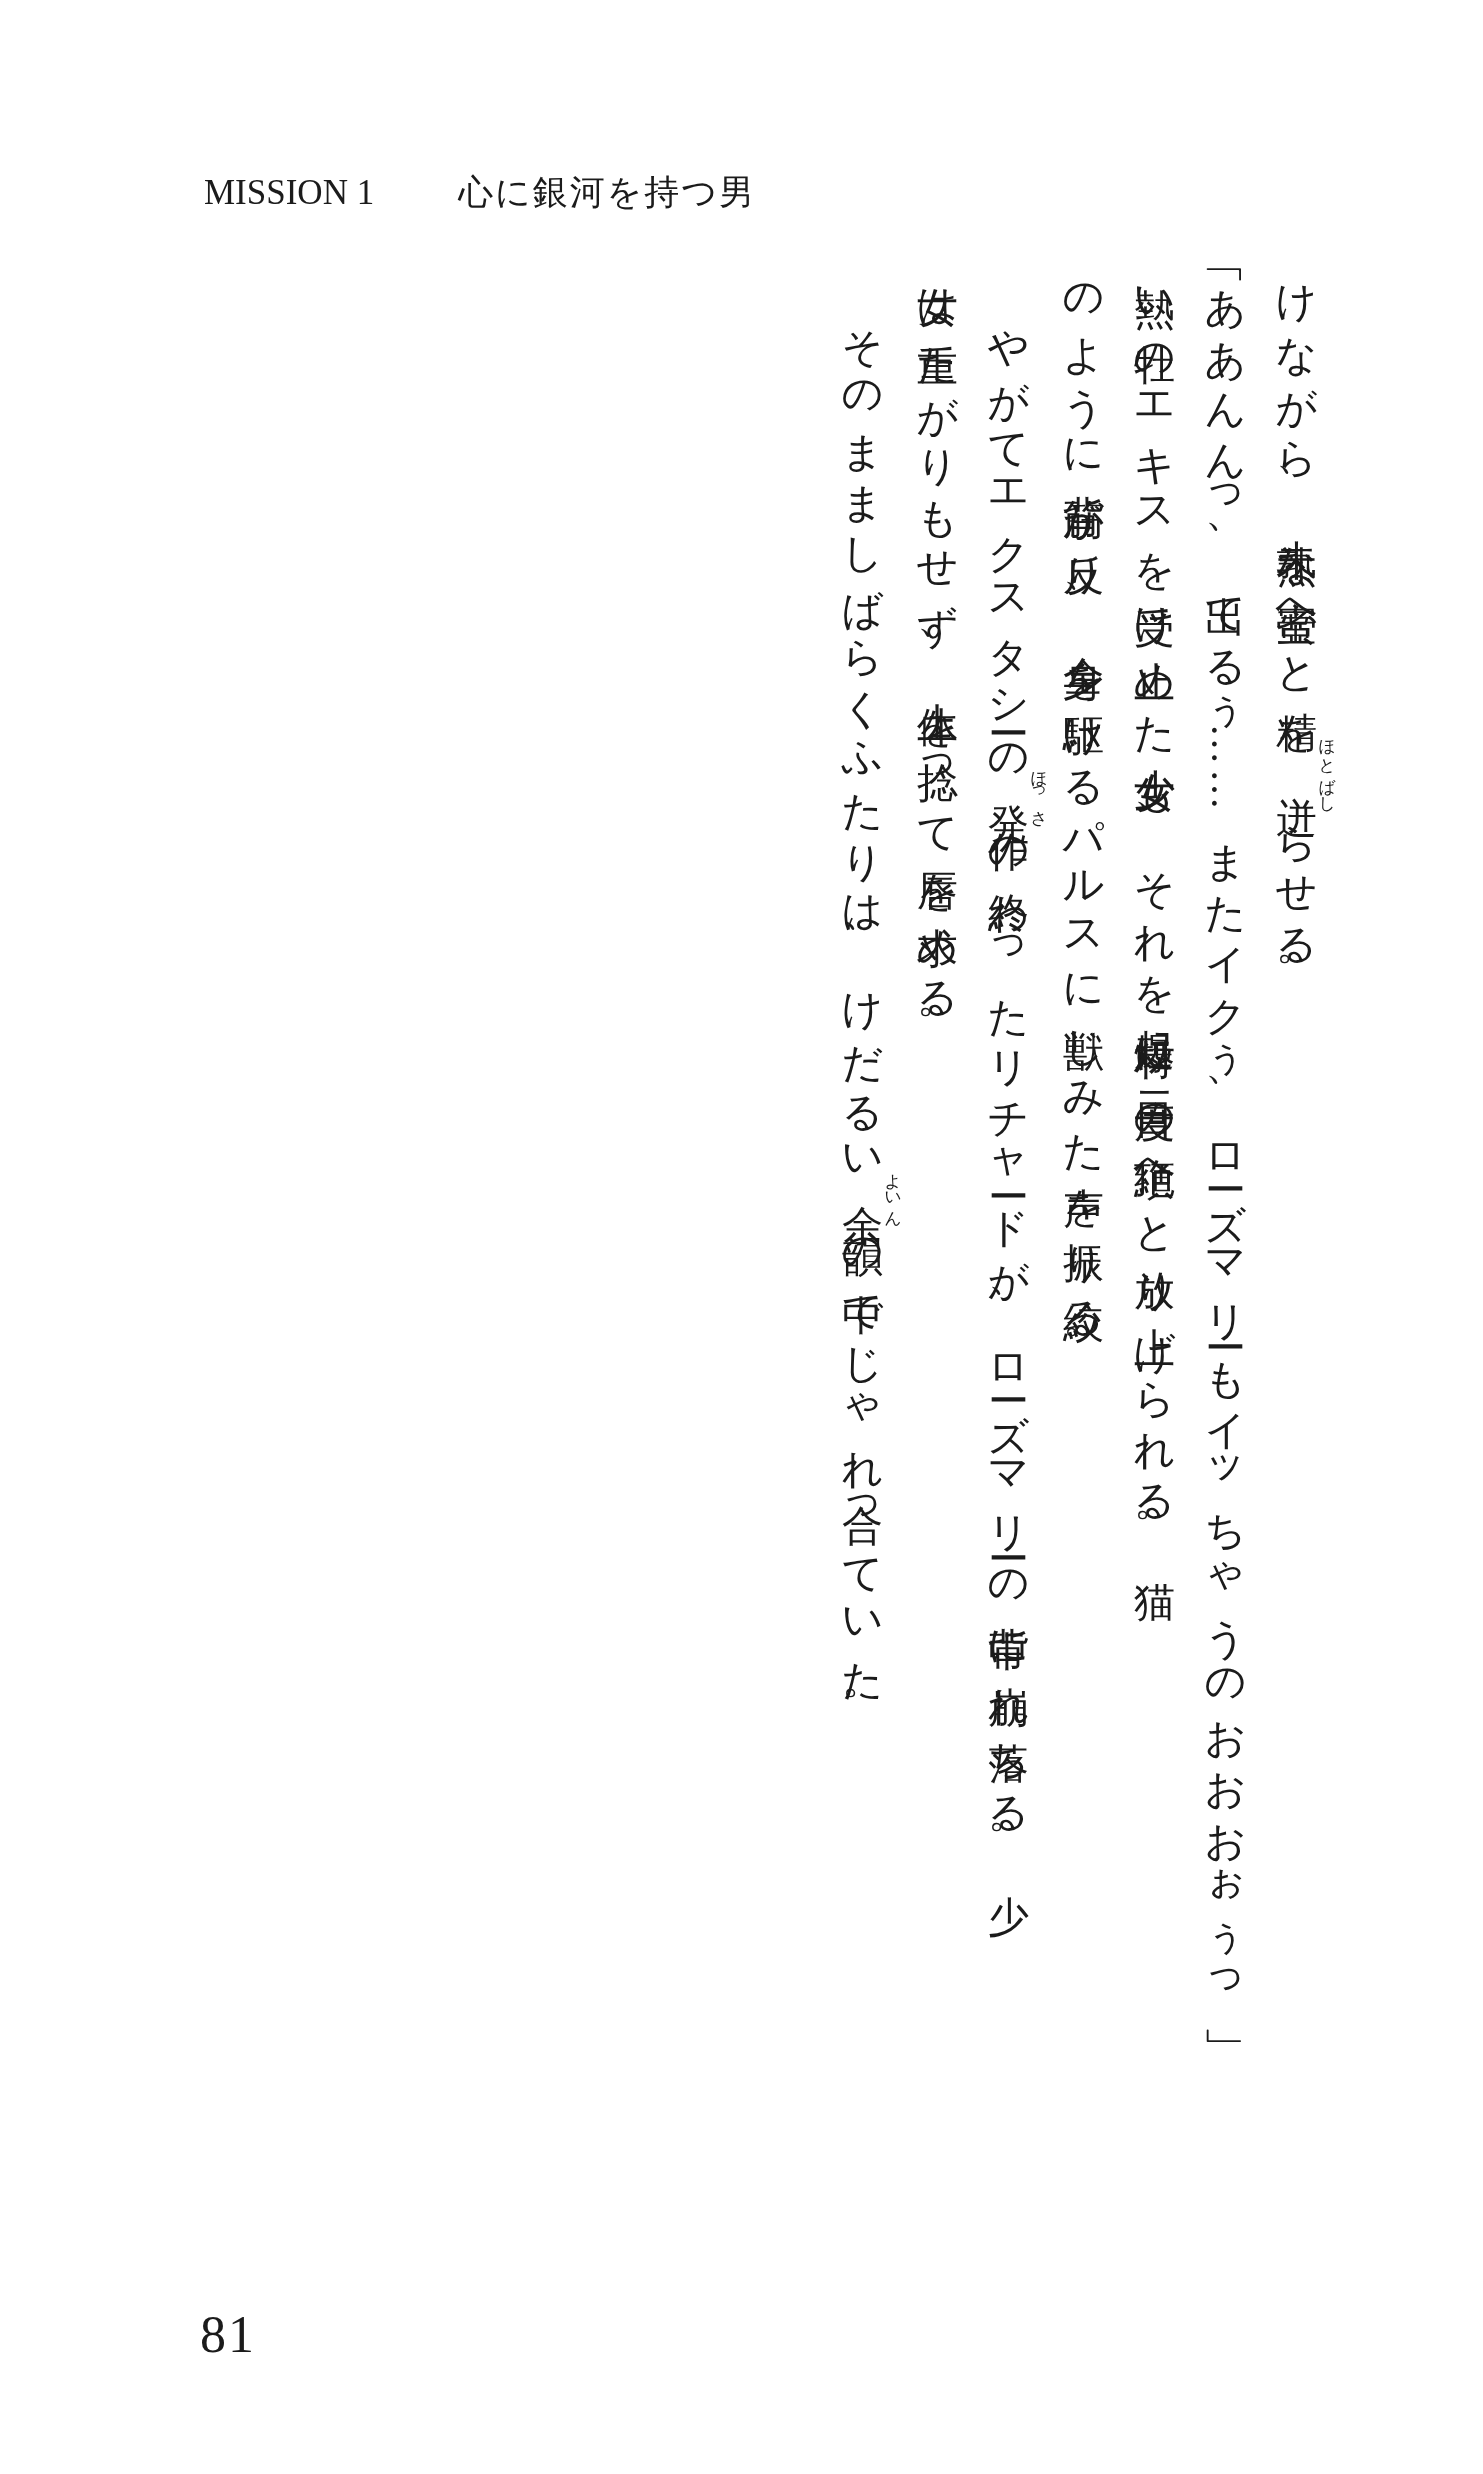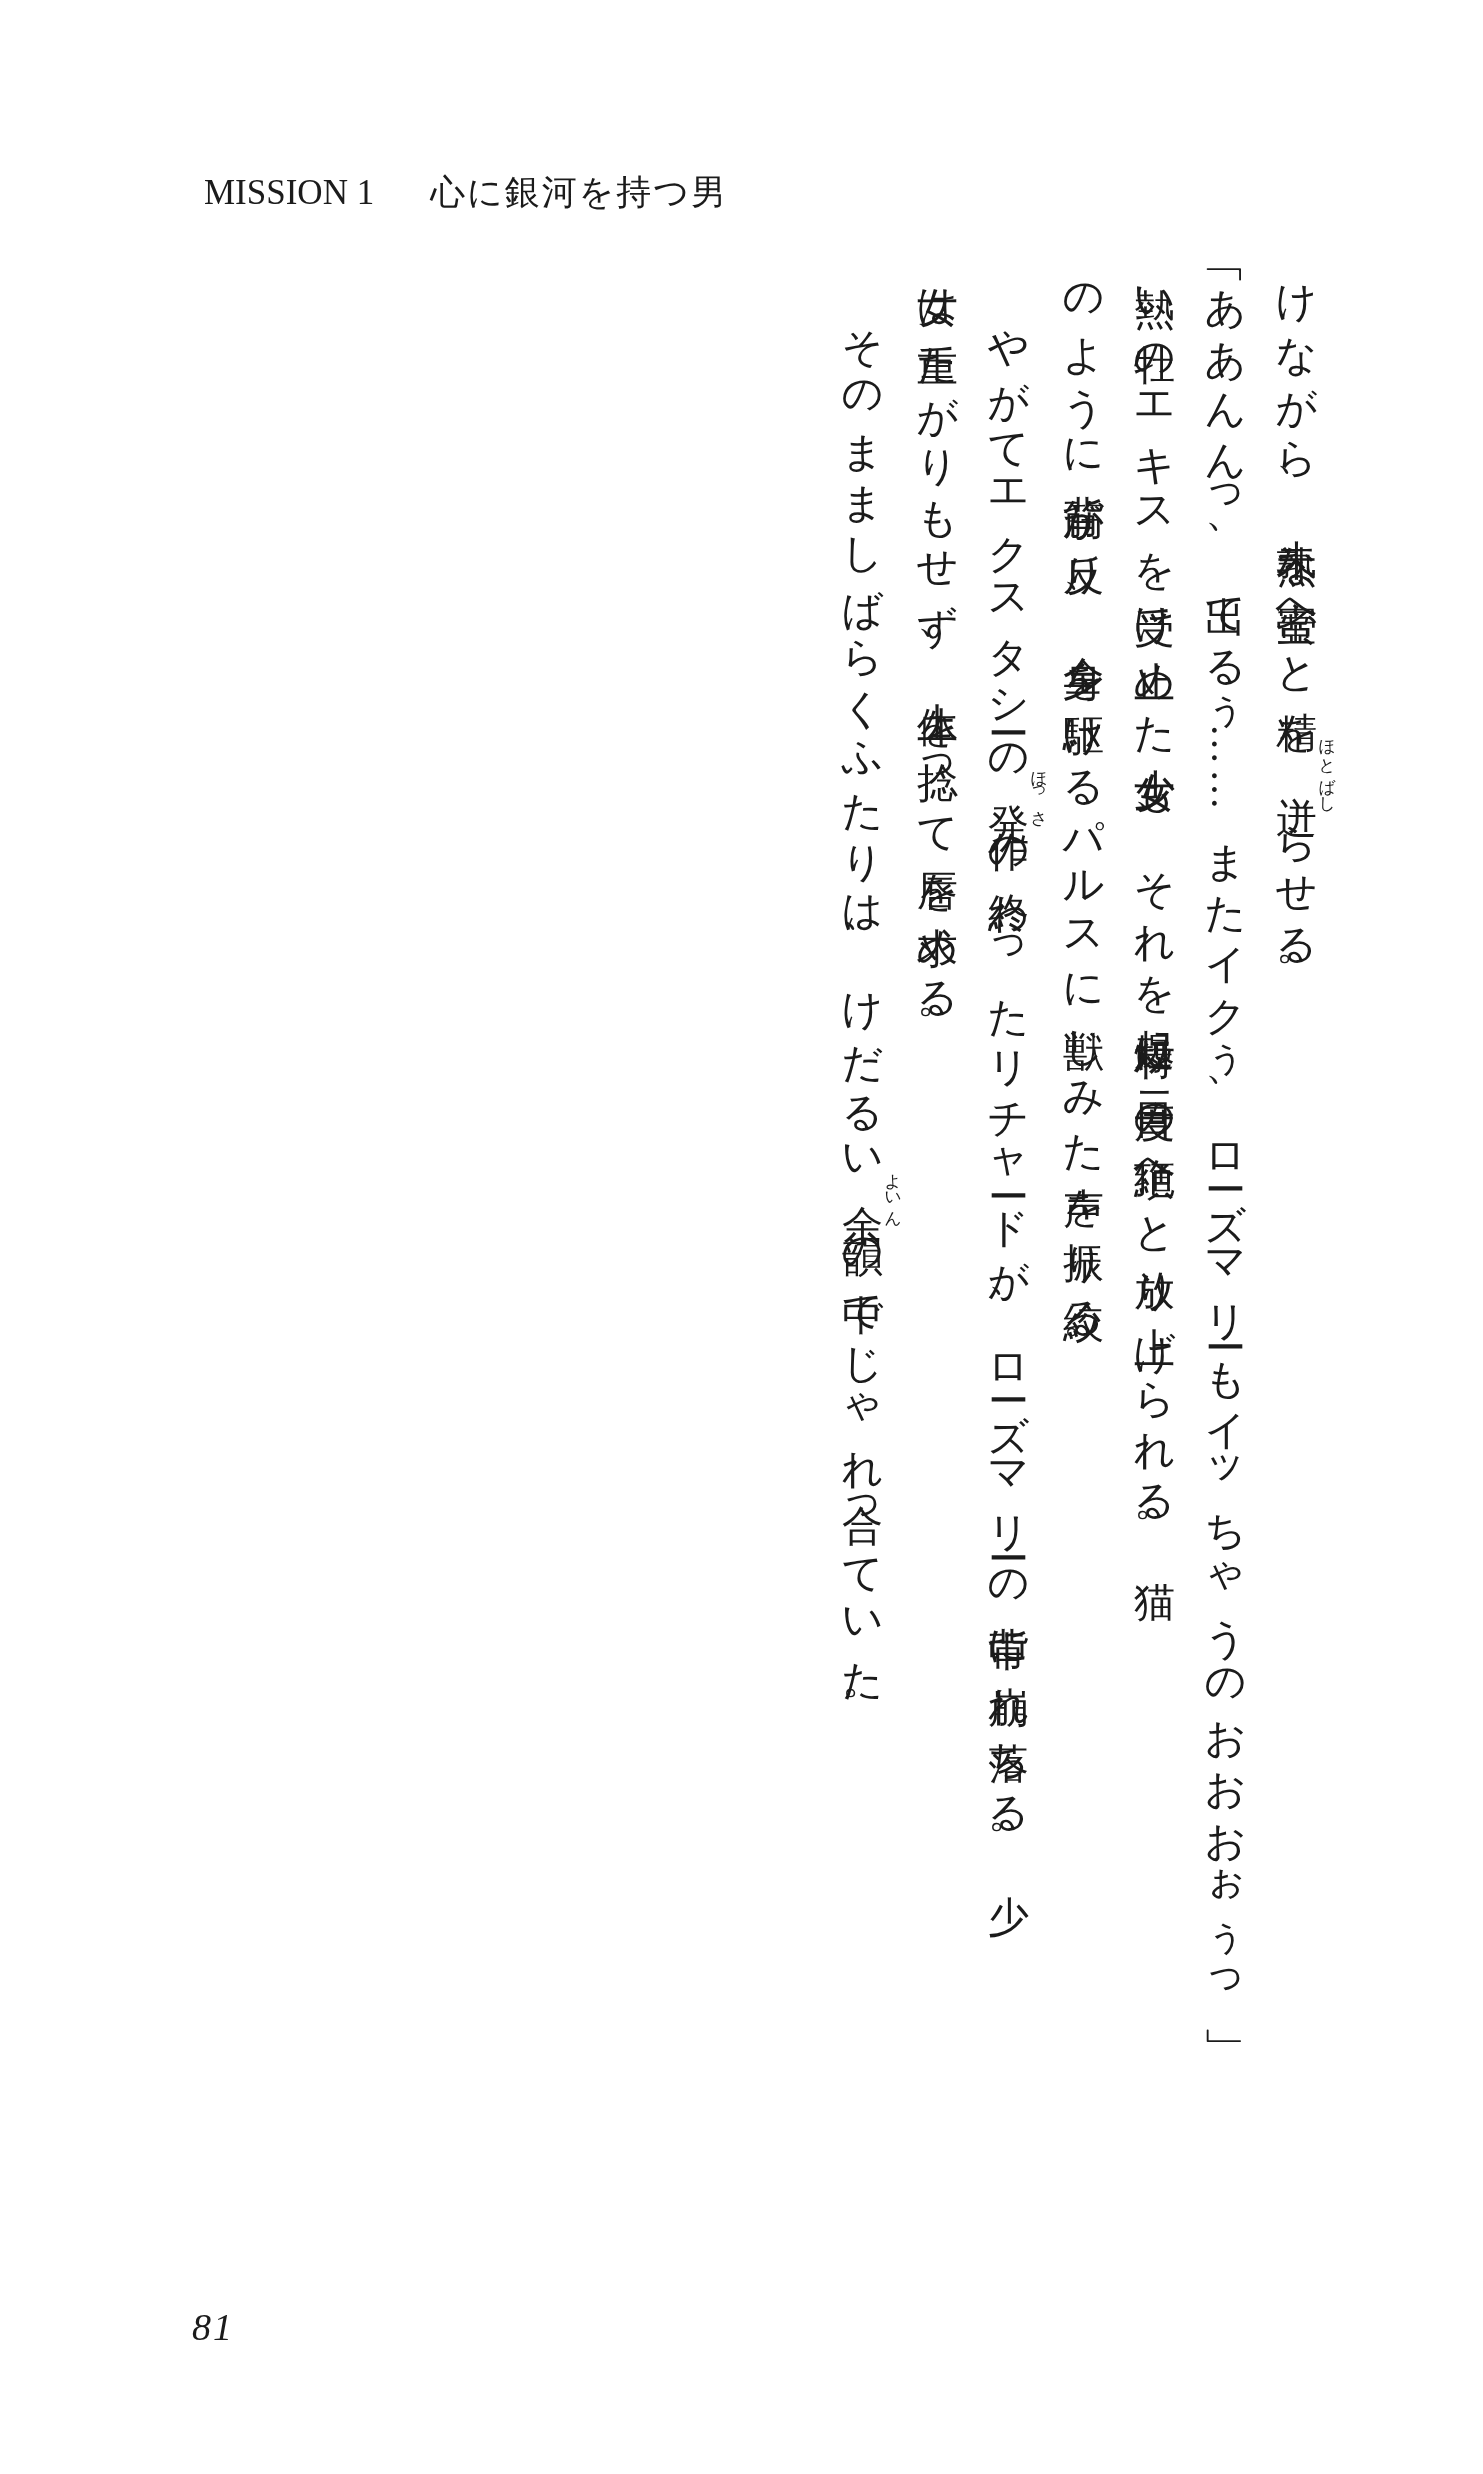--- a/index.html
+++ b/index.html
@@ -12,21 +12,21 @@
     font-family: "Liberation Serif", "DejaVu Serif", serif;
     overflow: hidden;
   }
   
   .running-header {
     position: absolute;
     left: 204px;
     top: 169px;
     display: flex;
     align-items: baseline;
-    gap: 36px;
+    gap: 64px;
     font-size: 35px;
     white-space: nowrap;
   }
   .running-header .chapter { letter-spacing: 1.9px; margin-left: 20px; }
   
   .textblock {
     position: absolute;
     top: 256px;
     right: 148px;
     height: 2003px;
@@ -42,24 +42,23 @@
     white-space: nowrap;
   }
   ruby { ruby-position: over; }
   rt {
     font-size: 16.7px;
     letter-spacing: 0;
     line-height: 1;
   }
   .pageno {
     position: absolute;
-    left: 192px;
+    left: 200px;
     top: 2305px;
-    font-size: 38px;
-    font-style: italic;
+    font-size: 52px;
     letter-spacing: 1.9px;
   }
 </style>
 </head>
 <body>
 
 <div class="page" style="color: rgb(27, 27, 27); background: rgb(255, 255, 255);">
 
   <div class="running-header">
     <span>MISSION 1</span>

